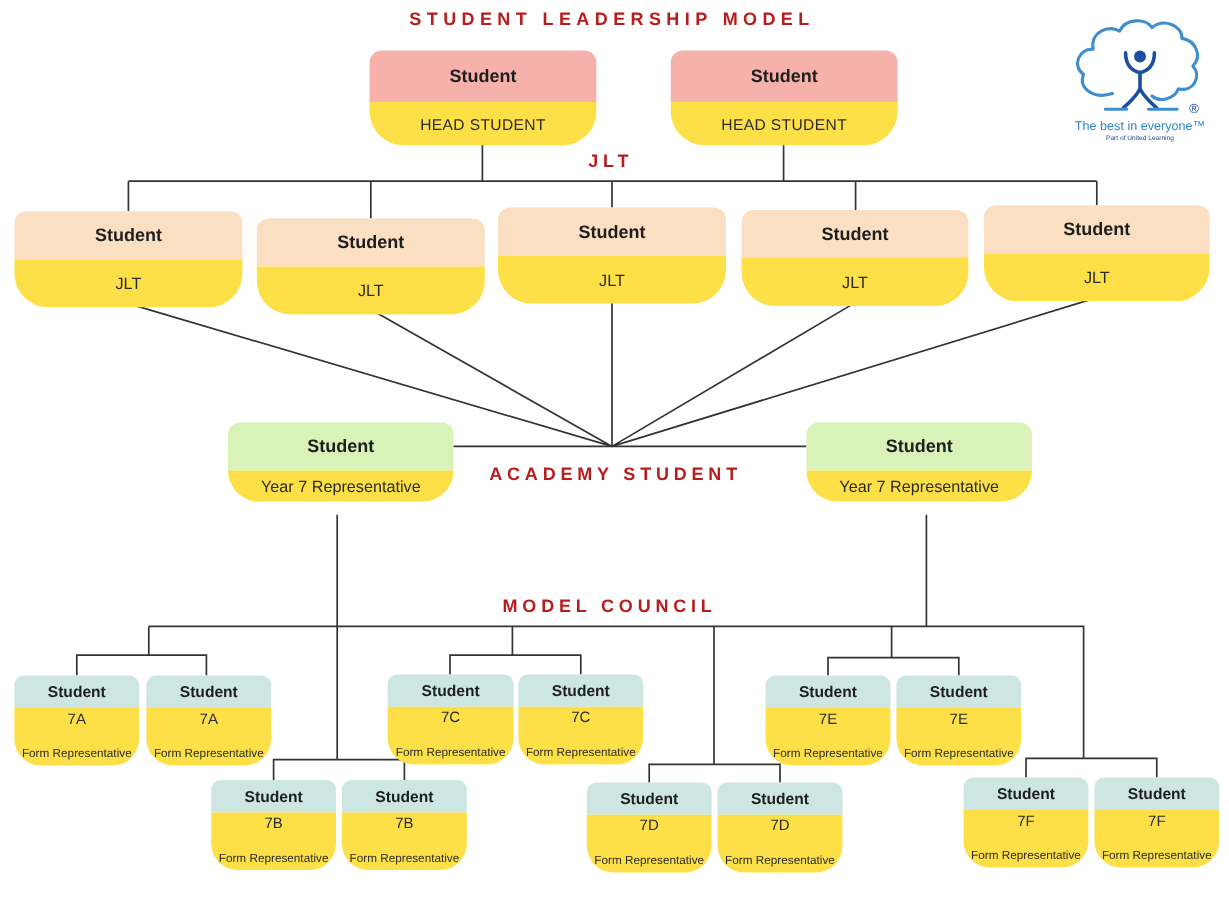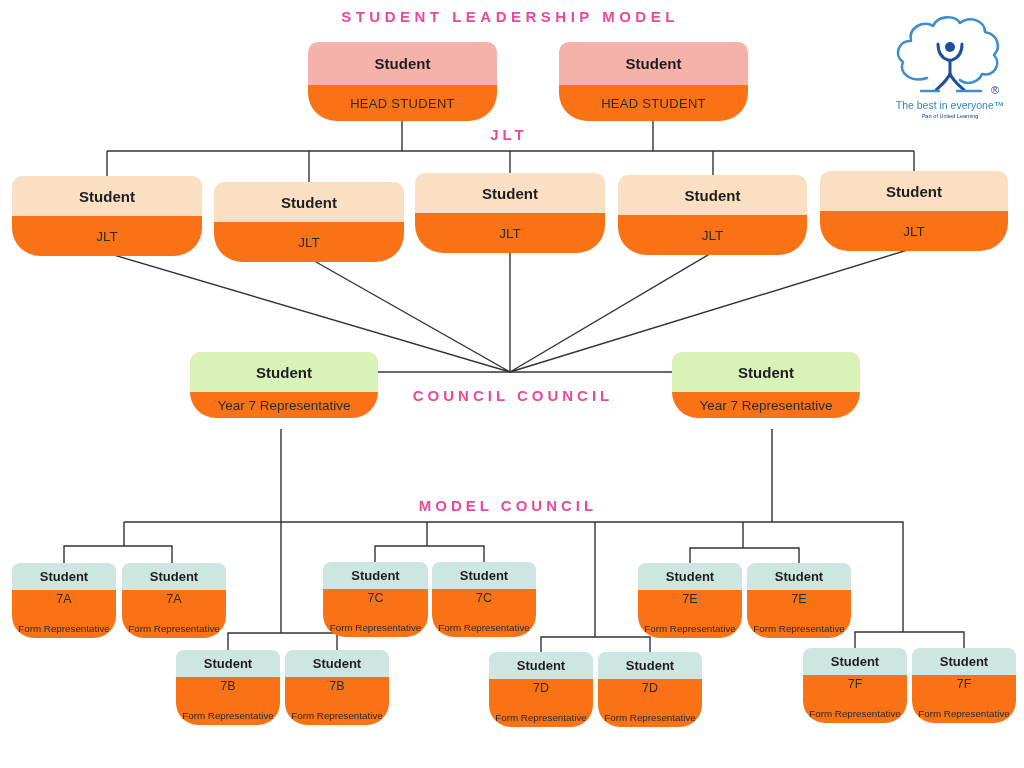--- a/index.html
+++ b/index.html
@@ -3,34 +3,34 @@
 <meta charset="utf-8">
 <style>
   html,body{margin:0;padding:0;background:#ffffff;}
   #stage{
     position:relative;width:1024px;height:768px;overflow:hidden;background:#ffffff;
     font-family:"Liberation Sans",sans-serif;color:#1f1f1f;
   }
   #connectors{position:absolute;left:0;top:0;z-index:0;}
   .group-label{
     position:absolute;transform:translateX(-50%);white-space:nowrap;
-    font-weight:700;letter-spacing:4px;color:#ec4899;z-index:2;text-align:center;
+    font-weight:700;letter-spacing:4px;color:#b91c1c;z-index:2;text-align:center;
   }
   .page-title{top:8px;left:510px;font-size:15px;letter-spacing:4.5px;}
   .jlt-label{top:126px;left:509px;font-size:15px;}
   .academy-label{top:387px;left:513px;font-size:15px;}
   .year-label{top:497px;left:508px;font-size:15px;}
 
   .node{position:absolute;text-align:right;z-index:1;}
   .node .head{
     display:flex;align-items:center;justify-content:center;
     font-weight:700;color:#1e1e1e;border-radius:10px 10px 0 0;
   }
   .node .body{
-    background:#f97316;border-radius:0 0 28px 28px;
+    background:#fde047;border-radius:0 0 28px 28px;
     display:flex;flex-direction:column;align-items:center;justify-content:center;
     color:#2b2b2b;
   }
   .n-head .head{background:#f6b1aa;height:43px;font-size:15px;}
   .n-head .body{height:36px;font-size:13px;letter-spacing:.3px;}
   .n-jlt .head{background:#fadfc2;height:40px;font-size:15px;}
   .n-jlt .body{height:40px;font-size:13.5px;}
   .n-green .head{background:#d9f2b8;height:40px;font-size:15px;}
   .n-green .body{height:26px;font-size:13.5px;}
   .n-form .head{background:#cde6e2;height:27px;font-size:13px;border-radius:8px 8px 0 0;}
@@ -61,21 +61,21 @@
       <path d="M228,650 V633 H337 V650"></path>
       <path d="M427,522 V546 M375,562 V546 H484 V562"></path>
       <path d="M595,522 V637 M541,652 V637 H650 V652"></path>
       <path d="M743,522 V548 M690,563 V548 H799 V563"></path>
       <path d="M855,648 V632 H964 V648"></path>
     </g>
   </svg>
 
   <div class="group-label page-title">STUDENT LEADERSHIP MODEL</div>
   <div class="group-label jlt-label">JLT</div>
-  <div class="group-label academy-label">COUNCIL COUNCIL</div>
+  <div class="group-label academy-label">ACADEMY STUDENT</div>
   <div class="group-label year-label">MODEL COUNCIL</div>
 
   <div class="logo">
     <svg width="118" height="86" viewBox="0 0 118 86">
       <g fill="none" stroke-linecap="round" stroke-linejoin="round">
         <path stroke="#3e8ecd" stroke-width="2.6" d="M36,66 C20,71 7,61 12,50 C2,43 8,28 20,29 C17,15 33,8 42,14 C47,3 64,3 69,11 C79,3 94,9 94,20 C106,22 111,35 103,43 C111,52 103,65 91,62 C88,70 76,74 69,68"></path>
         <path stroke="#1c4fa0" stroke-width="3" d="M47,32 C47,41 51,46 57,48 M71,32 C71,41 67,46 61,48 M59,48 L59,62"></path>
         <path stroke="#1c4fa0" stroke-width="3" d="M59,62 C55,70 49,74 45,78 M59,62 C63,70 69,74 73,78"></path>
         <circle cx="59" cy="35" r="5" fill="#1c4fa0" stroke="none"></circle>
         <path stroke="#3e8ecd" stroke-width="2.4" d="M30,79 H48 M66,79 H90"></path>

